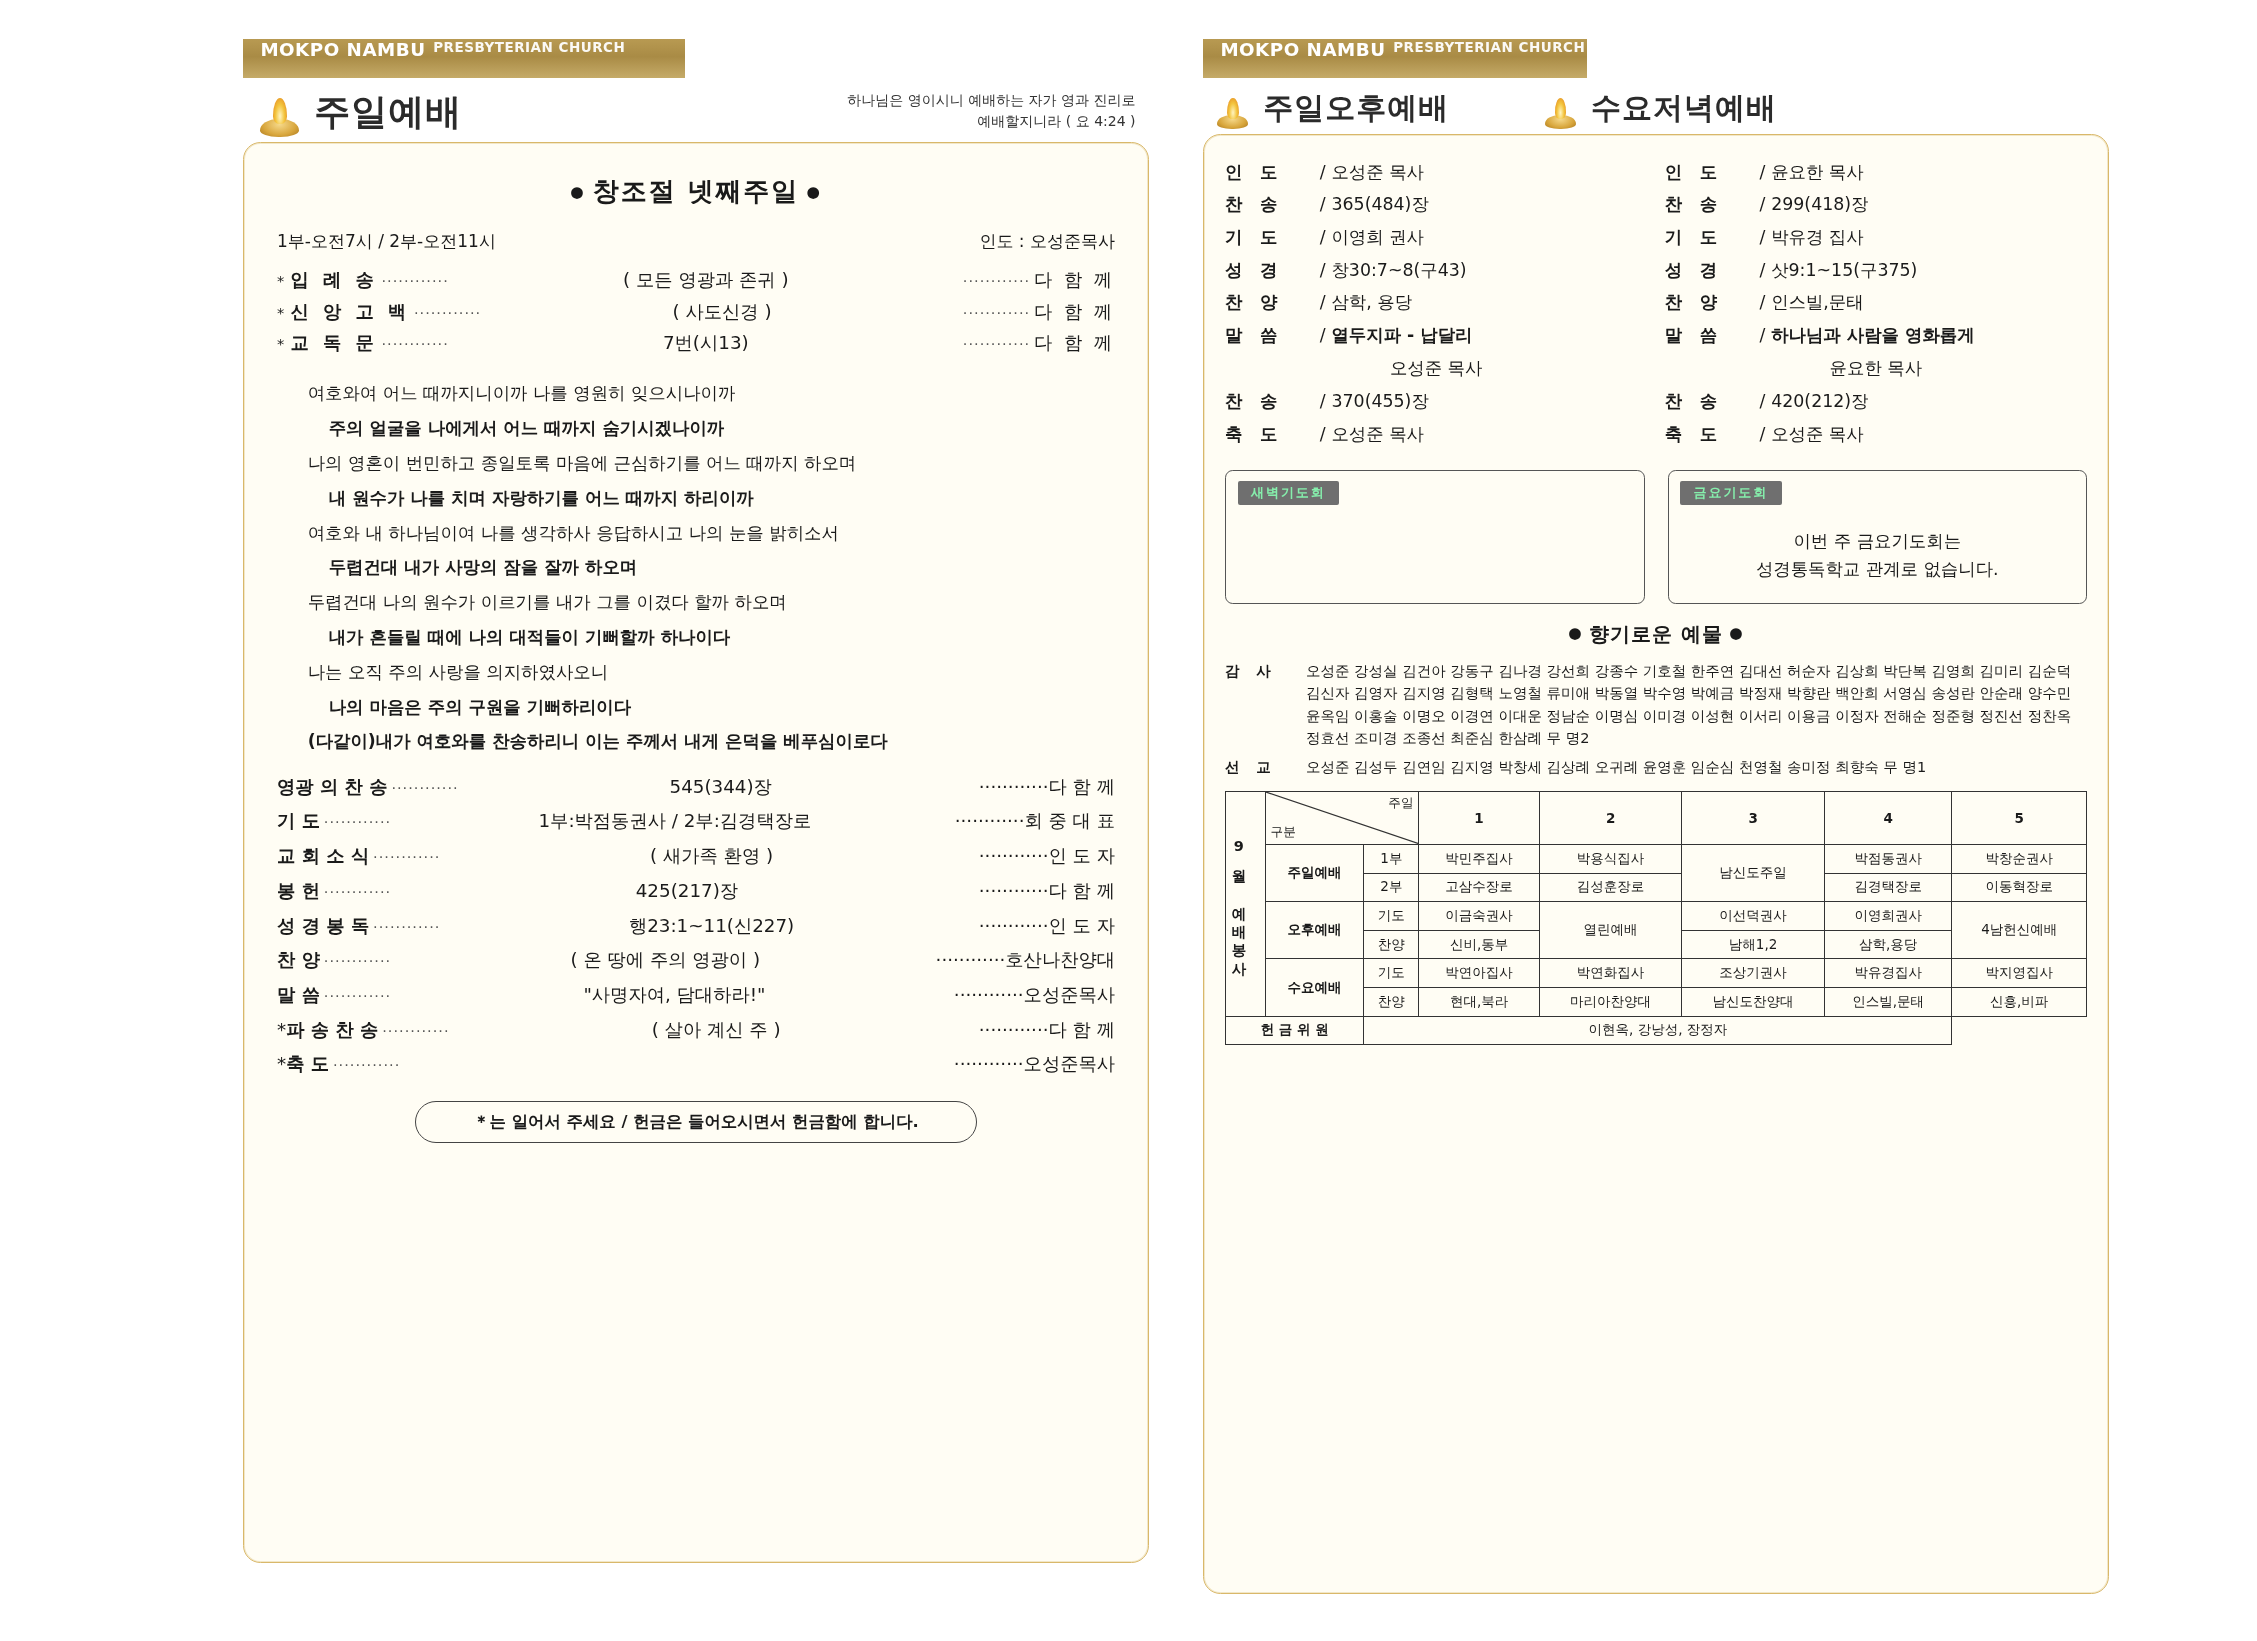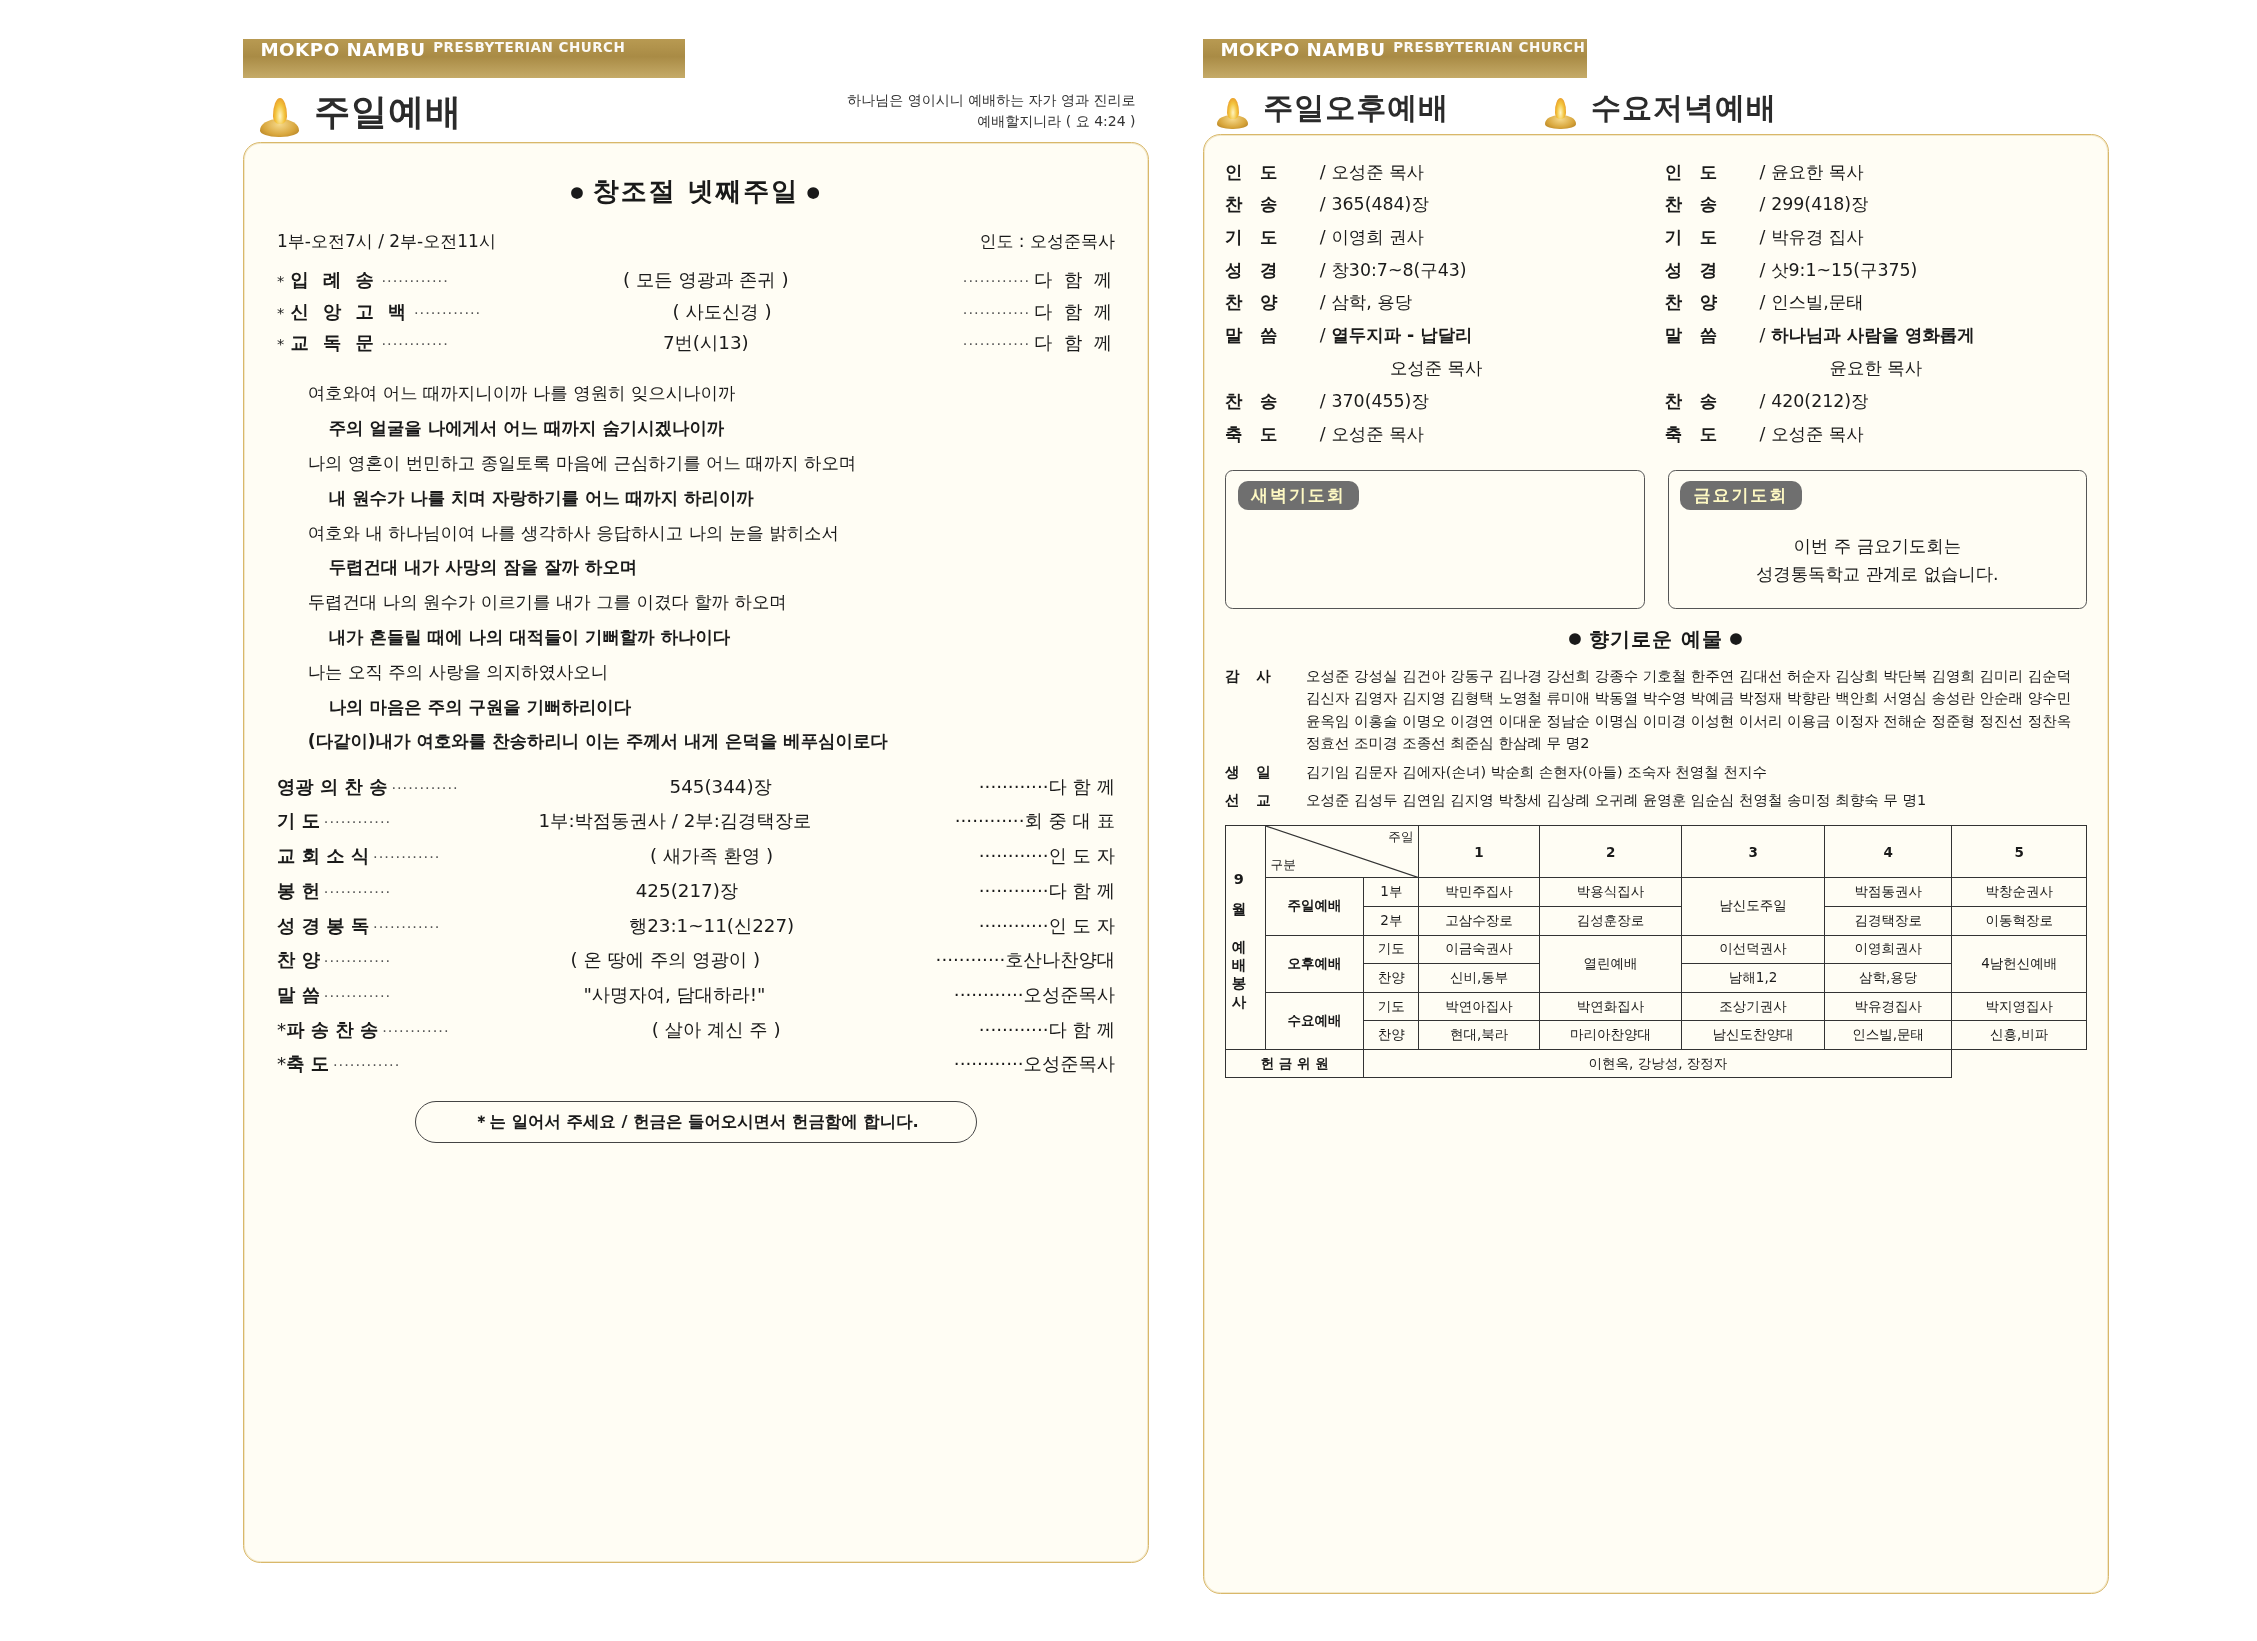--- a/index.html
+++ b/index.html
@@ -112,22 +112,22 @@
   .oline{display:flex;font-size:17.4px;margin:8.7px 0;align-items:baseline;}
   .oline .lbl{width:89px;font-weight:bold;letter-spacing:5.8px;white-space:nowrap;}
   .oline .sep{margin:0 5.8px;}
   .oline .val{white-space:nowrap;}
   .oline .val.bold{font-weight:bold;}
   .center-sub{text-align:center;font-size:17.4px;margin:3.9px 0 9.7px 0;}
 
   .tagwrap{display:flex;gap:23px;margin-top:15.4px;}
   .tagbox{flex:1;border:1.9px solid #555;border-radius:7.7px;padding:9.7px 11.6px;background:#fffdf4;}
   .tag{
-    display:inline-block;background:#6f6f6f;color:#fef9c3;font-weight:bold;font-size:17px;
-    padding:2.9px 13.5px;border-radius:10px;letter-spacing:1.9px;margin-bottom:7.7px;
+    display:inline-block;background:#6f6f6f;color:#86efac;font-weight:bold;font-size:13px;
+    padding:2.9px 13.5px;border-radius:2px;letter-spacing:1.9px;margin-bottom:7.7px;
   }
   .tag-outer{position:relative;margin-bottom:5.8px;}
   .prayer-grid{display:flex;font-size:16.4px;}
   .prayer-grid div{line-height:1.6;}
   .prayer-grid .c1{width:174px;}
   .note-mid{text-align:center;font-size:17.4px;line-height:1.6;padding:9.7px 3.9px;}
 
   .frag-title{text-align:center;font-size:20px;font-weight:bold;margin:17.4px 0 11.6px 0;letter-spacing:1px;}
   .frag-row{display:flex;font-size:14.5px;margin:5.8px 0;line-height:1.55;}
   .frag-row .k{width:81px;font-weight:bold;letter-spacing:5.8px;flex:none;}
@@ -424,24 +424,20 @@
               <span>성경통독학교 관계로 없습니다.</span>
             </div>
           </div>
         </div>
 
         <div class="frag-title dotline">향기로운 예물</div>
         <div id="frag-rows">
             <div class="frag-row">
               <div class="k">감    사</div>
               <div class="v">오성준 강성실 김건아 강동구 김나경 강선희 강종수 기호철 한주연 김대선 허순자 김상희 박단복 김영희 김미리 김순덕 김신자 김영자 김지영 김형택 노영철 류미애 박동열 박수영 박예금 박정재 박향란 백안희 서영심 송성란 안순래 양수민 윤옥임 이홍술 이명오 이경연 이대운 정남순 이명심 이미경 이성현 이서리 이용금 이정자 전해순 정준형 정진선 정찬옥 정효선 조미경 조종선 최준심 한삼례 무 명2</div>
-            </div>
-            <div class="frag-row">
-              <div class="k">생    일</div>
-              <div class="v">김기임 김문자 김에자(손녀) 박순희 손현자(아들) 조숙자 천영철 천지수</div>
             </div>
             <div class="frag-row">
               <div class="k">선    교</div>
               <div class="v">오성준 김성두 김연임 김지영 박창세 김상례 오귀례 윤영훈 임순심 천영철 송미정 최향숙 무 명1</div>
             </div>
           </div>
 
         <table class="sched">
           <tbody id="sched-body">
               <tr>

